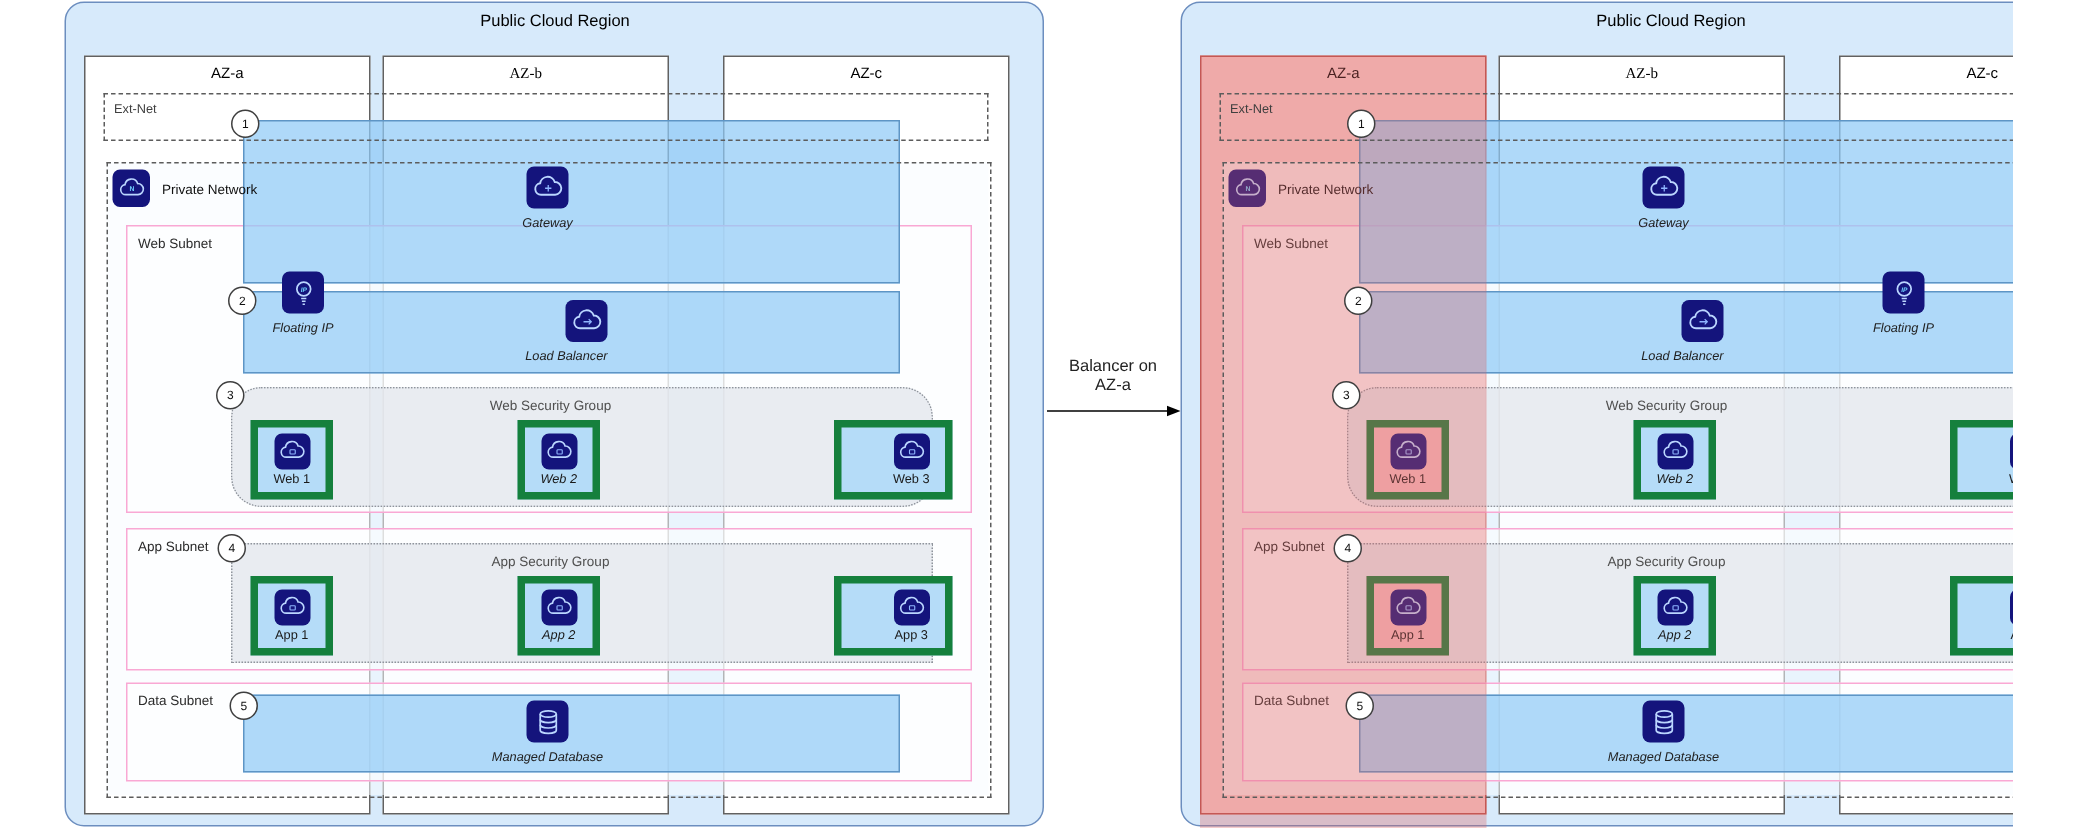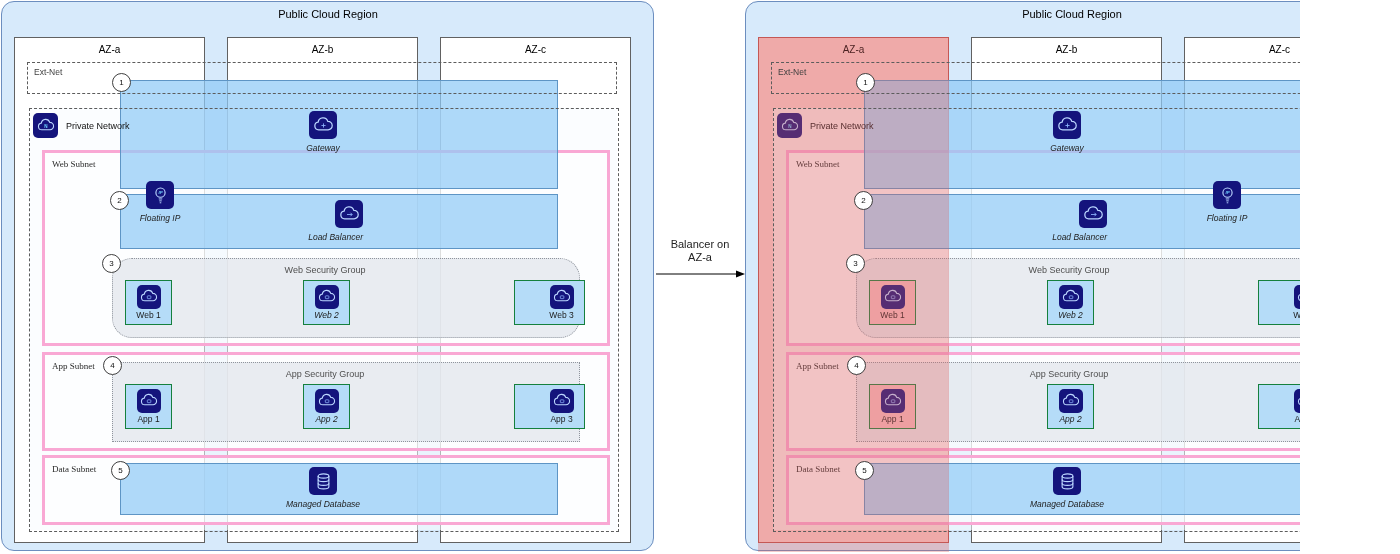--- a/index.html
+++ b/index.html
@@ -1,56 +1,56 @@
 <!DOCTYPE html>
 <html><head>
 <meta charset="utf-8">
 <style>
   html,body{margin:0;padding:0;background:#ffffff;}
   body{font-family:"Liberation Sans","DejaVu Sans",sans-serif;color:#1a1a1a;}
-  #stage{position:relative;width:1300px;height:554px;background:#ffffff;overflow:hidden;}
+  #stage{position:relative;width:1300px;height:554px;background:#ffffff;overflow:hidden;margin-left:42px;}
 
   .diagram{position:absolute;top:1px;width:654px;height:551px;}
   #left-diagram{left:1px;}
   #right-diagram{left:745px;}
 
   .region{position:absolute;left:0;top:0;width:651px;height:548px;
     background:#d7eafb;border:1.5px solid #6c8ebf;border-radius:13px;}
   .region-title{position:absolute;left:0;top:7px;width:654px;text-align:center;
     font-size:11px;color:#000;}
 
   .az{position:absolute;top:36px;width:189px;height:504px;background:#ffffff;
     border:1px solid #616161;}
-  .az-a{left:13px;} .az-b{left:226px;} .az-c{left:439px;}
+  .az-a{left:13px;} .az-b{left:212px;font-family:Liberation Serif, serif;} .az-c{left:439px;}
   .az-label{padding-top:6px;text-align:center;font-size:10px;color:#000;}
 
   
   .pn-fill{position:absolute;left:28px;top:107px;width:588px;height:422px;
     background:rgba(247,252,255,0.55);}
   .subnet{position:absolute;left:41px;width:562px;background:rgba(255,255,255,0.55);
-    border:3px solid #f9a8d4;font-family:Liberation Serif, serif;}
+    border:1px solid #f9a8d4;}
   .web-subnet{top:149px;height:190px;}
   .app-subnet{top:351px;height:93px;}
   .data-subnet{top:454px;height:64px;}
   .subnet-label{position:absolute;left:7px;top:6px;font-size:9px;color:#2b2b2b;}
 
   .band{position:absolute;left:119px;width:436px;background:rgba(144,202,247,0.72);
     border:1px solid #5e95c5;}
   .gw-band{top:79px;height:107px;}
   .lb-band{top:193px;height:53px;}
   .db-band{top:462px;height:50px;}
 
   .sg{position:absolute;left:111px;width:466px;height:78px;
     background:rgba(224,229,236,0.72);border:1.5px dotted #8f949c;}
   .wsg{top:257px;border-radius:20px;} .asg{top:361px;}
   .sg-label{position:absolute;left:0px;top:6px;width:424px;text-align:center;
     font-size:9px;color:#4f4f4f;}
 
   .node{position:absolute;width:45px;height:43px;background:#b5dcf8;
-    border:1px solid #15803d;}
+    border:5px solid #15803d;}
   .node .tile{margin:4px auto 0 auto;}
   .node-label{text-align:center;font-size:8.5px;margin-top:1px;color:#1a1a1a;}
   .web-row{top:279px;} .app-row{top:383px;}
   .n1{left:124px;} .n2{left:302px;font-style:italic;} .n3{left:513px;padding-left:24px;}
 
   .tile{width:24px;height:24px;background:#14147c;border-radius:5px;
     display:flex;align-items:center;justify-content:center;}
   .tile svg{width:20px;height:20px;display:block;}
   .tile-lg{width:28px;height:28px;}
   .tile-lg svg{width:23px;height:23px;}

